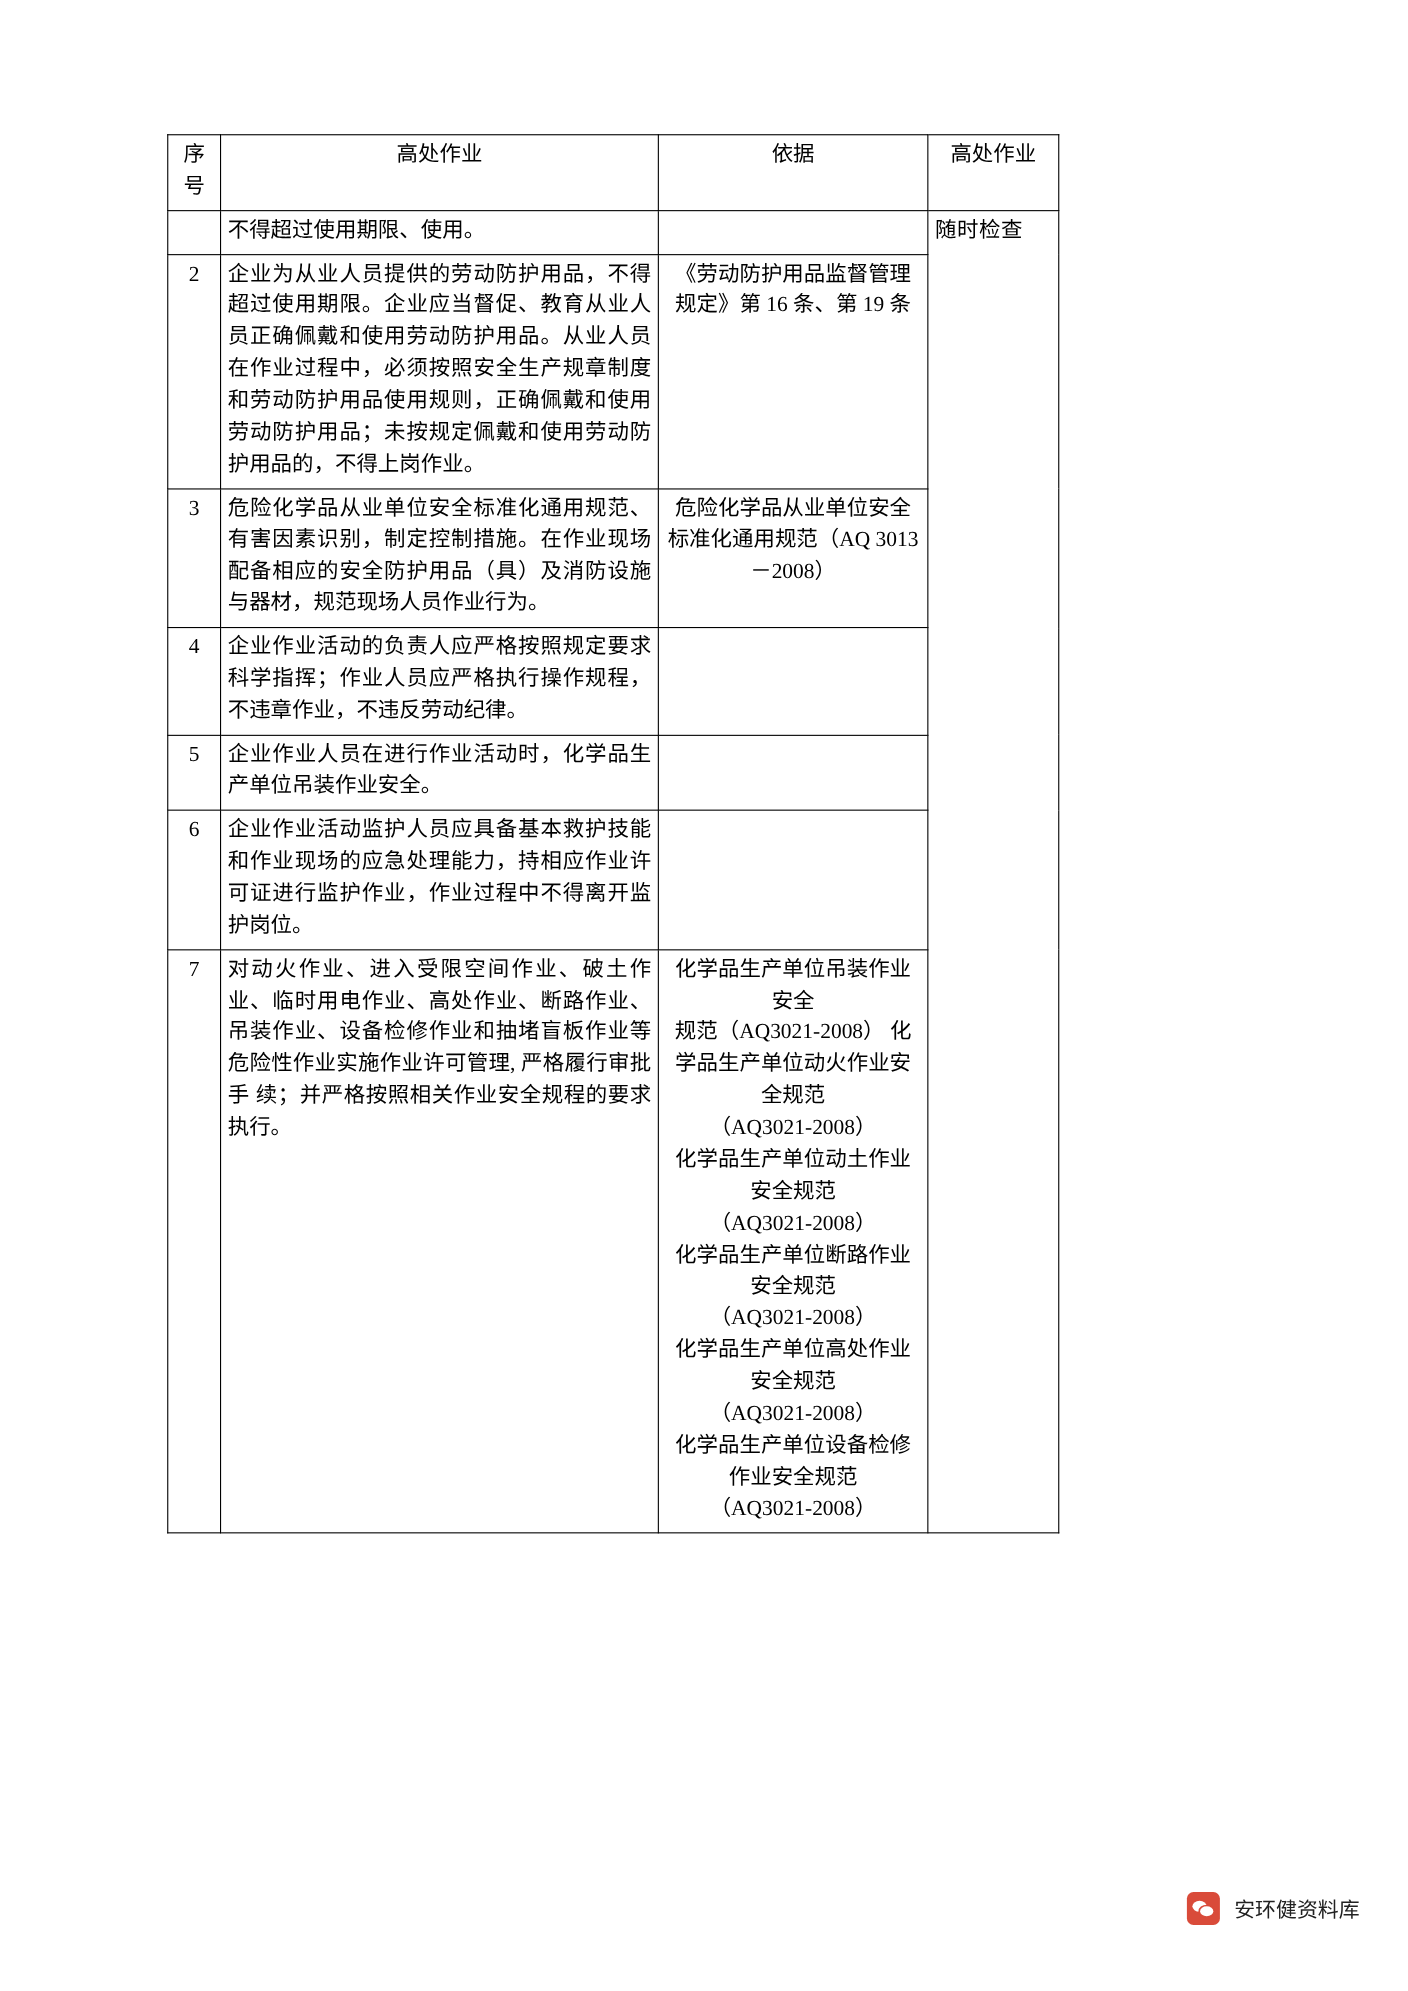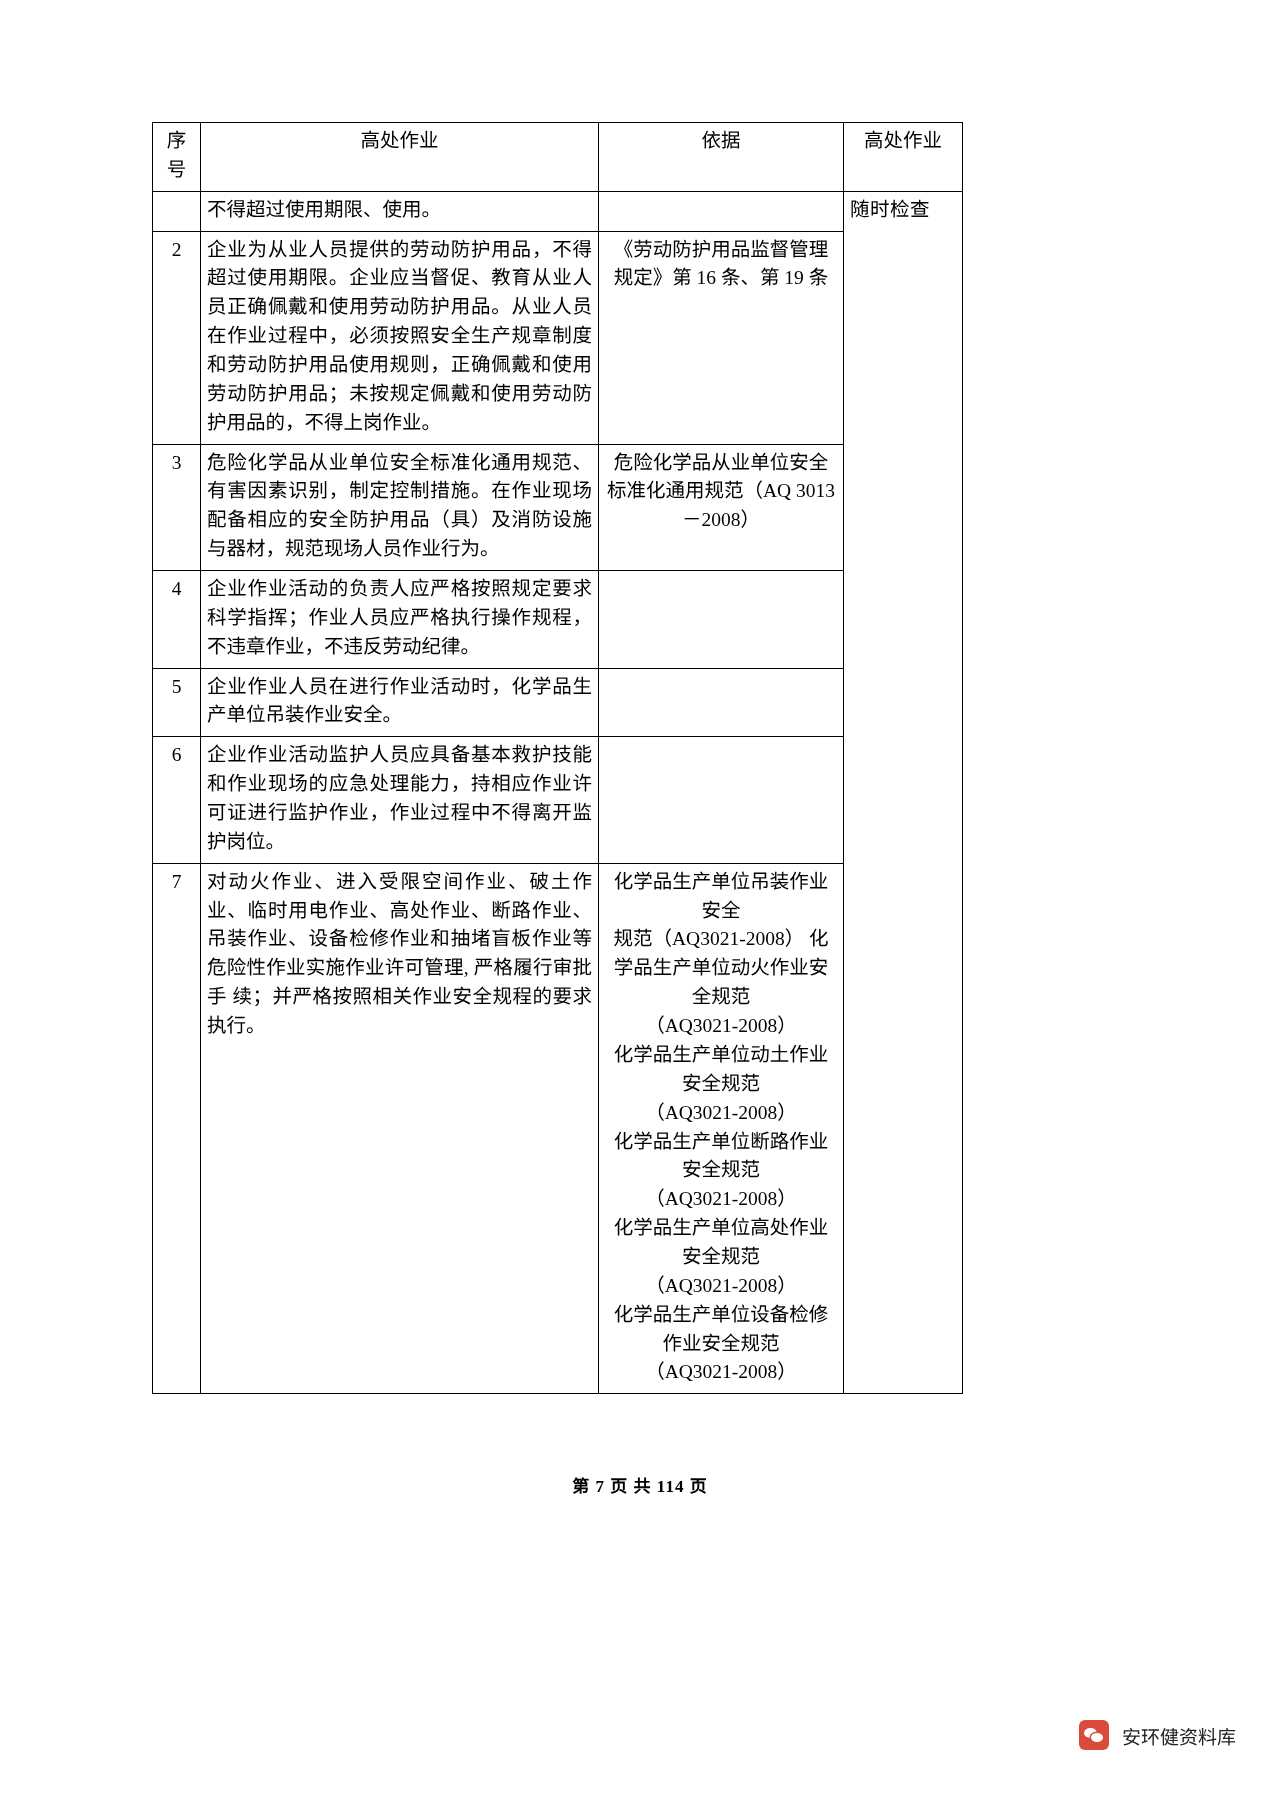--- a/index.html
+++ b/index.html
@@ -183,20 +183,19 @@
 化学品生产单位断路作业安全规范
 （AQ3021-2008）
 化学品生产单位高处作业安全规范
 （AQ3021-2008）
 化学品生产单位设备检修作业安全规范
 （AQ3021-2008）</td>
       </tr>
     </tbody>
   </table>
 
-  <div class="footer">第 7 页 共 114 页</div>
 
   <div class="wechat-badge">
     <span class="wechat-icon"></span>
     <span class="wechat-text">安环健资料库</span>
   </div>
 
 </div>
 
 </body></html>

